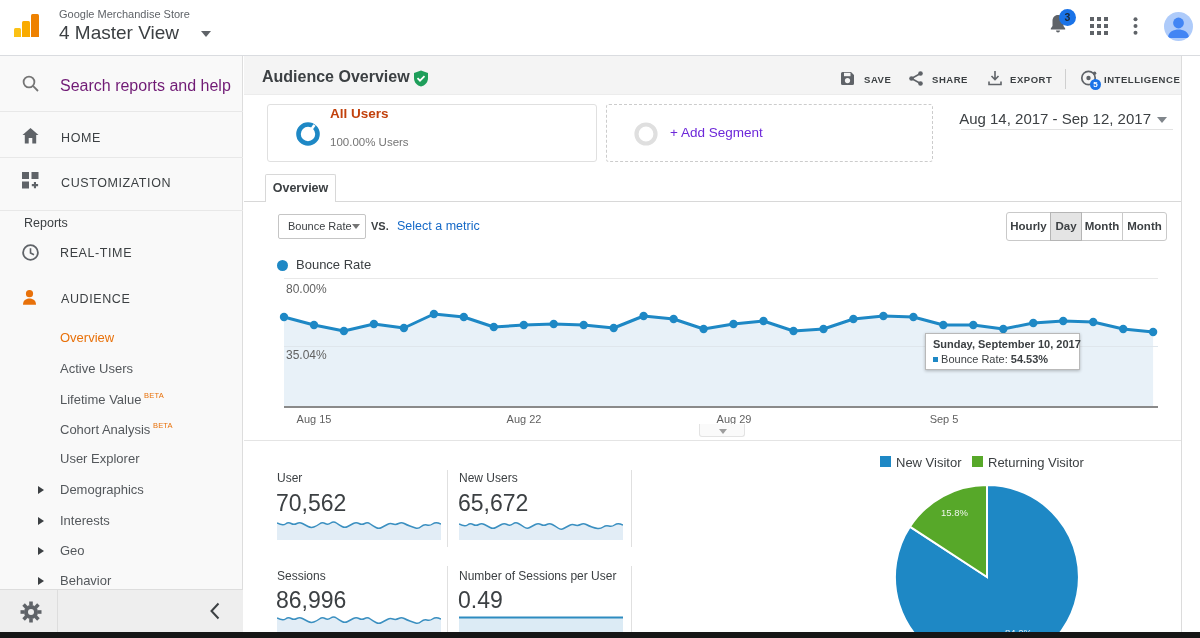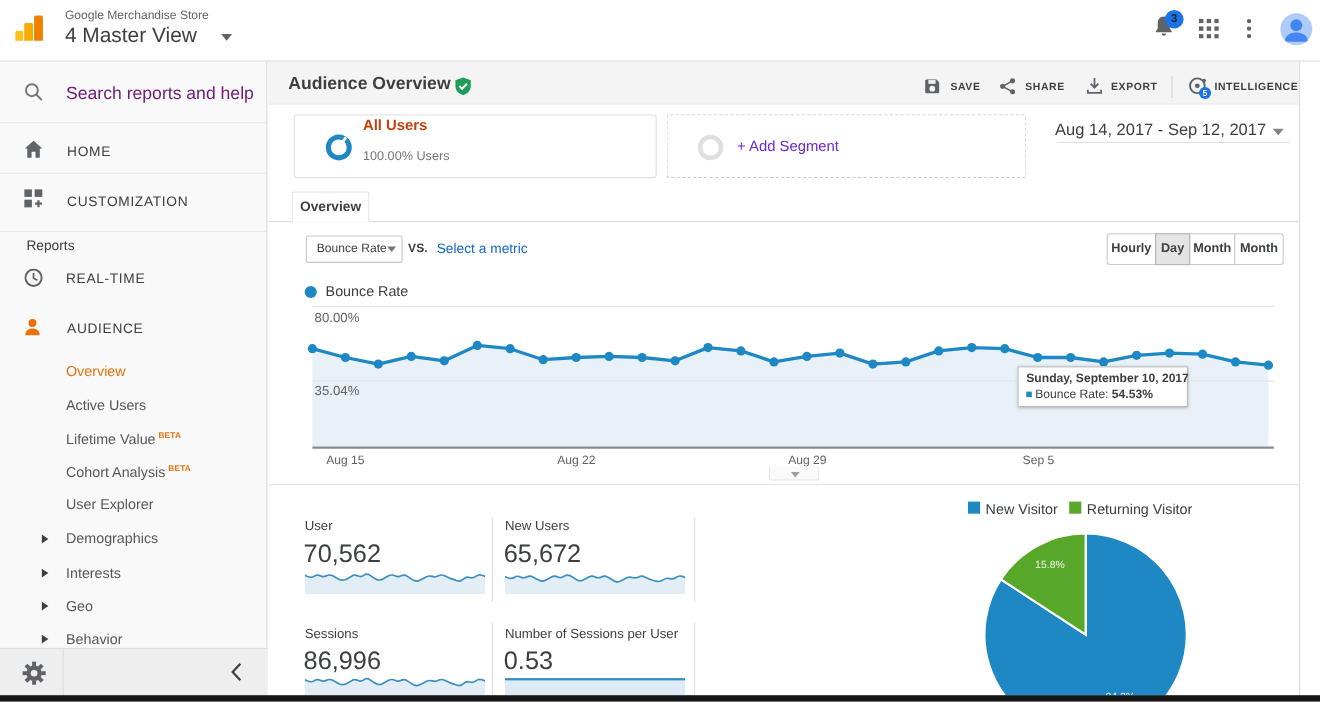--- a/index.html
+++ b/index.html
@@ -12,21 +12,21 @@
 #acct{left:59px;top:8px;font-size:11px;color:#5f6368}
 #view{left:59px;top:22px;font-size:19px;color:#3c4043}
 .caret{position:absolute;width:0;height:0;border-left:5px solid transparent;border-right:5px solid transparent;border-top:6px solid #5f6368}
 #badge{left:1059px;top:9px;width:17px;height:17px;border-radius:50%;background:#1a73e8;color:#1b2733;font-size:10.5px;font-weight:bold;text-align:center;line-height:17px}
 #avatar{left:1164px;top:12px;width:29px;height:29px;border-radius:50%;background:#aecbfa;overflow:hidden}
 
 #sidebar{left:0;top:56px;width:243px;height:576px;background:#f9f9f9;border-right:1px solid #ddd;z-index:20}
 .srow{position:absolute;left:0;width:243px;border-bottom:1px solid #e8e8e8}
 .navtxt{font-size:12.5px;letter-spacing:.6px;color:#3c4043}
 .sub{position:absolute;left:60px;font-size:13px;color:#54585c}
-.beta{font-size:7.5px;color:#e8710a;font-weight:bold;vertical-align:6px;letter-spacing:.2px}
+.beta{font-size:7.5px;color:#e8710a;font-weight:normal;vertical-align:6px;letter-spacing:.2px}
 .tri{position:absolute;width:0;height:0;border-top:4.5px solid transparent;border-bottom:4.5px solid transparent;border-left:6px solid #3c4043}
 #sfoot{left:0;top:533px;width:243px;height:43px;background:#eee;border-top:1px solid #ddd}
 
 #titleband{left:244px;top:56px;width:937px;height:39px;background:#f4f4f4;border-bottom:1px solid #ececec;z-index:5}
 #rail{left:1181px;top:56px;width:19px;height:576px;background:#fff;border-left:1px solid #dcdcdc;z-index:6}
 #bottombar{left:0;top:632px;width:1200px;height:6px;background:#161616;z-index:40}
 #main{left:244px;top:95px;width:937px;height:537px;background:#fff}
 .actlbl{font-size:9.5px;font-weight:bold;letter-spacing:.55px;color:#3c4043}
 #card1{left:267px;top:104px;width:330px;height:58px;background:#fff;border:1px solid #e0e0e0;border-radius:3px}
 #card2{left:606px;top:104px;width:327px;height:58px;background:#fff;border:1px dashed #ccc;border-radius:3px}
@@ -304,21 +304,21 @@
   </svg>
 <div class="vsep" style="left:631px;top:470px;height:77px"></div>
 <div class="mlabel" style="left:277px;top:569px">Sessions</div>
 <div class="mnum" style="left:276px;top:587px">86,996</div>
 <svg class="abs spark" style="left:277px;top:612px" width="164" height="20" viewBox="0 0 164 20">
     <path d="M0,6 Q5.7,9 8.5,7.0 Q11.3,5 14.1,6.5 Q17.0,8 19.8,6.5 Q22.6,5 25.4,6.5 Q28.3,8 31.1,9.5 Q33.9,11 36.8,10.0 Q39.6,9 42.4,7.0 Q45.2,5 48.1,6.5 Q50.9,8 53.7,6.0 Q56.6,4 59.4,6.0 Q62.2,8 65.0,9.5 Q67.9,11 70.7,9.5 Q73.5,8 76.3,6.5 Q79.2,5 82.0,6.5 Q84.8,8 87.7,6.5 Q90.5,5 93.3,7.0 Q96.1,9 99.0,10.5 Q101.8,12 104.6,10.5 Q107.4,9 110.3,7.5 Q113.1,6 115.9,7.0 Q118.8,8 121.6,6.5 Q124.4,5 127.2,6.5 Q130.1,8 132.9,9.0 Q135.7,10 138.6,11.0 Q141.4,12 144.2,9.5 Q147.0,7 149.9,8.0 Q152.7,9 155.5,7.0 Q158.3,5 161.2,6.0 L164,7 L164,20 L0,20 Z" fill="#e2edf6"></path>
     <path d="M0,6 Q5.7,9 8.5,7.0 Q11.3,5 14.1,6.5 Q17.0,8 19.8,6.5 Q22.6,5 25.4,6.5 Q28.3,8 31.1,9.5 Q33.9,11 36.8,10.0 Q39.6,9 42.4,7.0 Q45.2,5 48.1,6.5 Q50.9,8 53.7,6.0 Q56.6,4 59.4,6.0 Q62.2,8 65.0,9.5 Q67.9,11 70.7,9.5 Q73.5,8 76.3,6.5 Q79.2,5 82.0,6.5 Q84.8,8 87.7,6.5 Q90.5,5 93.3,7.0 Q96.1,9 99.0,10.5 Q101.8,12 104.6,10.5 Q107.4,9 110.3,7.5 Q113.1,6 115.9,7.0 Q118.8,8 121.6,6.5 Q124.4,5 127.2,6.5 Q130.1,8 132.9,9.0 Q135.7,10 138.6,11.0 Q141.4,12 144.2,9.5 Q147.0,7 149.9,8.0 Q152.7,9 155.5,7.0 Q158.3,5 161.2,6.0 L164,7" fill="none" stroke="#3a8fc0" stroke-width="1.5"></path>
   </svg>
 <div class="vsep" style="left:447px;top:566px;height:66px"></div>
 <div class="mlabel" style="left:459px;top:569px">Number of Sessions per User</div>
-<div class="mnum" style="left:458px;top:587px">0.53</div>
+<div class="mnum" style="left:458px;top:587px">0.49</div>
 <svg class="abs sparkflat" style="left:459px;top:612px" width="164" height="20" viewBox="0 0 164 20">
     <rect x="0" y="5" width="164" height="15" fill="#dcebf5"></rect>
     <rect x="0" y="4.5" width="164" height="2" fill="#2e8cc0"></rect>
   </svg>
 <div class="vsep" style="left:631px;top:566px;height:66px"></div>
 
 <div class="plegsq" style="left:880px;top:456px;background:#1e88c5"></div>
 <div class="plegtx" style="left:896px;top:455px">New Visitor</div>
 <div class="plegsq" style="left:972px;top:456px;background:#57a829"></div>
 <div class="plegtx" style="left:988px;top:455px">Returning Visitor</div>

